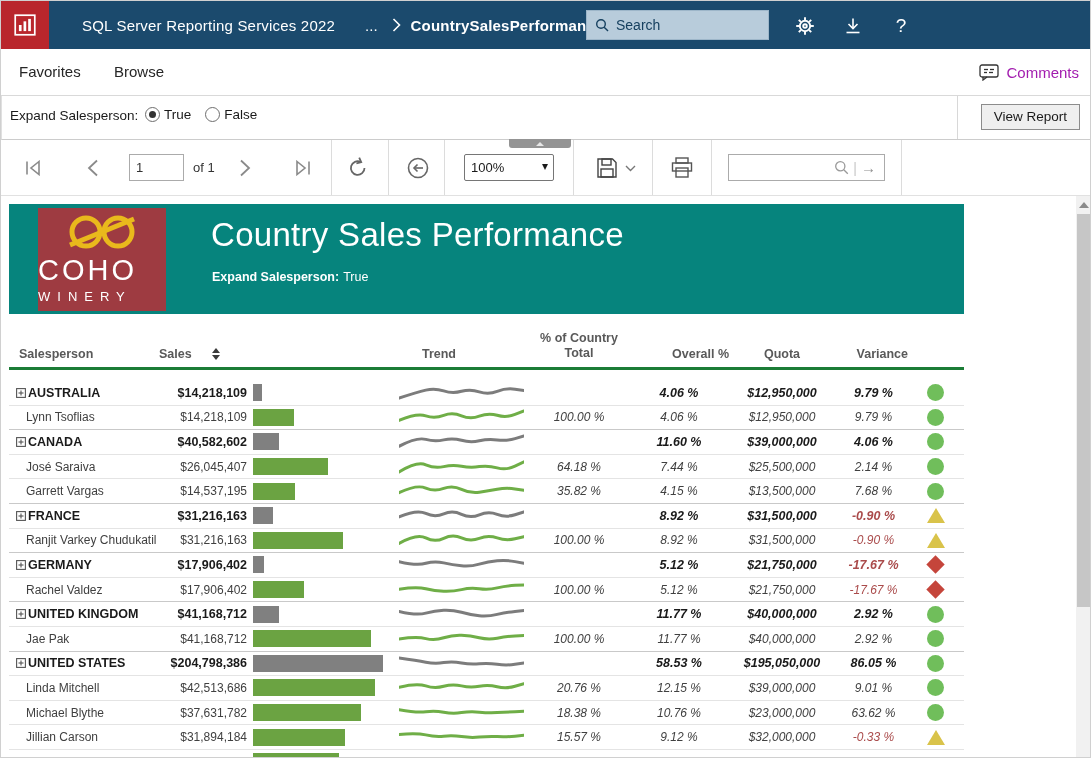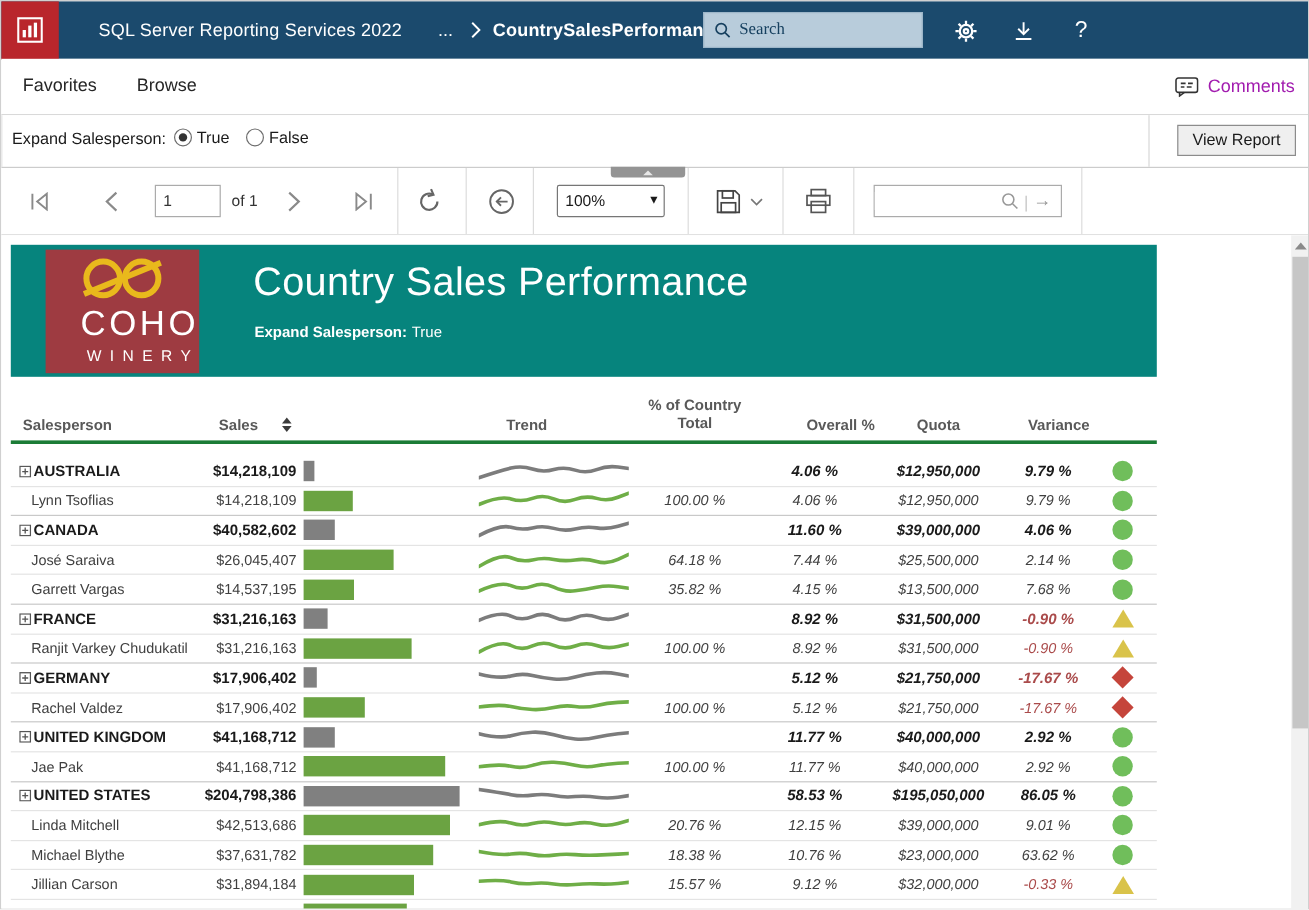--- a/index.html
+++ b/index.html
@@ -8,21 +8,21 @@
   .page { position:relative; width:1091px; height:758px; overflow:hidden; background:#fff; border:1px solid #d0d0d0; }
 
   
   .topbar { position:absolute; left:0; top:0; width:1091px; height:48px; background:#1B4A6D; display:flex; align-items:center; }
   .logo-tile { width:48px; height:49px; background:#B9262C; display:flex; align-items:center; justify-content:center; flex:0 0 48px; }
   .app-title { color:#fff; font-size:15px; margin-left:33px; letter-spacing:.2px; }
   .crumb-ellipsis { color:#fff; font-size:15px; margin-left:30px; cursor:pointer; }
   .crumb-chev { margin:0 10px 0 14px; display:flex; align-items:center; }
   .crumb-current { color:#fff; font-size:15px; font-weight:bold; letter-spacing:.2px; }
   .top-search { position:absolute; left:585px; top:9px; width:183px; height:30px; background:#B8CCDB; border:1px solid #9DB6C9; display:flex; align-items:center; padding:0 8px; }
-  .top-search input { border:none; outline:none; background:transparent; font-family:Liberation Serif, serif; font-size:14px; color:#16405F; width:130px; margin-left:7px; }
+  .top-search input { border:none; outline:none; background:transparent; font-family:Liberation Sans, sans-serif; font-size:14px; color:#16405F; width:130px; margin-left:7px; }
   .top-search input::placeholder { color:#16405F; opacity:1; }
   .top-icon { position:absolute; top:14px; width:22px; height:22px; display:flex; align-items:center; justify-content:center; cursor:pointer; }
   .ic-gear { left:793px; }
   .ic-down { left:841px; }
   .ic-help { left:889px; color:#fff; font-size:19px; font-weight:400; }
 
   
   .tabs-row { position:absolute; left:0; top:48px; width:1091px; height:47px; background:#fff; border-bottom:1px solid #D9D9D9; }
   .tab { position:absolute; top:0; height:46px; line-height:46px; font-size:15px; color:#262626; cursor:pointer; }
   .tab-fav { left:18px; }
@@ -54,33 +54,33 @@
   .select-wrap::after { content:"▾"; position:absolute; right:6px; top:5px; font-size:12px; color:#1A1A1A; pointer-events:none; }
   .find-box { position:absolute; left:727px; top:14px; width:157px; height:27px; border:1px solid #ABABAB; display:flex; align-items:center; }
   .find-box input { flex:1; border:none; outline:none; font-family:inherit; font-size:13px; padding-left:6px; min-width:0; }
   .find-ic { display:flex; align-items:center; padding:0 4px; cursor:pointer; }
   .find-pipe { color:#C8C8C8; font-size:14px; }
   .find-arrow { color:#909090; font-size:15px; padding:0 8px 0 4px; cursor:pointer; }
 
   
   .report-area { position:absolute; left:0; top:195px; width:1091px; height:563px; background:#fff; overflow:hidden; }
   .teal-band { position:absolute; left:8px; top:8px; width:955px; height:110px; background:#06847D; }
-  .coho-logo { position:absolute; left:29px; top:4px; width:128px; height:103px; background:#9E3B41; color:#fff; text-align:right; }
+  .coho-logo { position:absolute; left:29px; top:4px; width:128px; height:103px; background:#9E3B41; color:#fff; text-align:left; }
   .coho-name { font-size:29px; letter-spacing:3px; margin-top:-2px; font-weight:400; }
   .coho-sub { font-size:13px; letter-spacing:7px; margin-top:2px; }
   .report-title { position:absolute; left:202px; top:12px; color:#fff; font-size:33px; font-weight:300; letter-spacing:.3px; }
   .report-param { position:absolute; left:203px; top:66px; color:#fff; font-size:12.5px; }
   .report-param b { font-weight:bold; margin-right:4px; }
 
   
   .sales-table { position:absolute; left:8px; top:130px; width:955px; }
   .thead { display:grid; grid-template-columns:150px 94px 140px 136px 100px 108px 102px 85px 40px; align-items:end; height:44px; border-bottom:3px solid #1B7C36; font-size:12.5px; font-weight:bold; color:#595959; padding-bottom:0; }
   .thead > div { padding-bottom:6px; }
   .h-sp { padding-left:10px; }
-  .h-sales { display:flex; justify-content:flex-end; align-items:center; gap:20px; padding-right:10px; }
+  .h-sales { display:flex; justify-content:flex-start; align-items:center; gap:20px; padding-right:10px; }
   .sorter { display:flex; flex-direction:column; gap:2px; cursor:pointer; }
   .sorter .up { width:0; height:0; border-left:4px solid transparent; border-right:4px solid transparent; border-bottom:5px solid #3B3B3B; }
   .sorter .dn { width:0; height:0; border-left:4px solid transparent; border-right:4px solid transparent; border-top:5px solid #3B3B3B; }
   .h-trend { text-align:center; padding-right:44px; }
   .h-pct { text-align:center; line-height:1.2; }
   .h-right { text-align:right; }
   .h-overall { padding-right:8px; } .h-quota { padding-right:12px;text-align:center; } .h-var { padding-right:16px; }
 
   .tbody { margin-top:11px; }
   .trow { display:grid; grid-template-columns:150px 94px 140px 136px 100px 108px 102px 85px 40px; align-items:center; height:24.6px; border-bottom:1px solid #E4E4E4; font-size:12px; color:#404040; }

